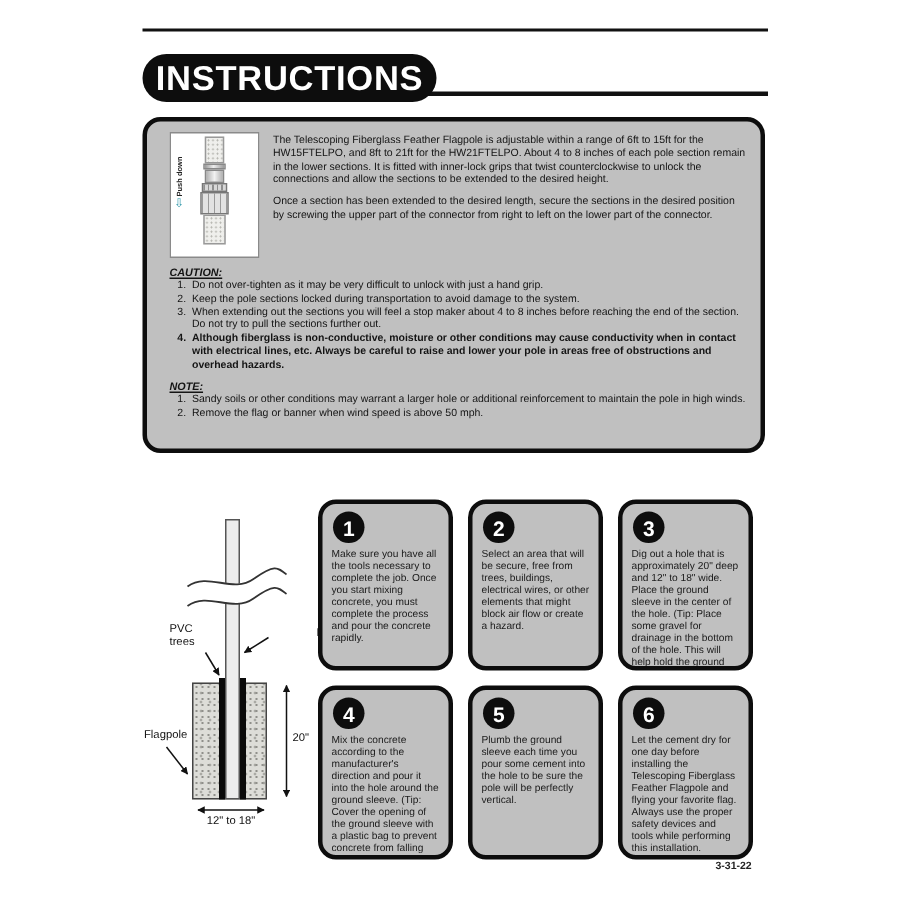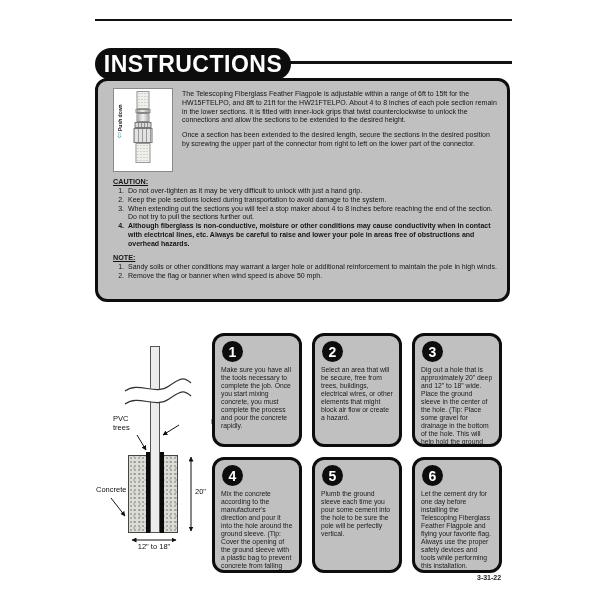--- a/index.html
+++ b/index.html
@@ -3,21 +3,21 @@
 <meta charset="utf-8">
 <style>
   html,body { margin:0; padding:0; background:#fff; }
   .page { position:relative; width:600px; height:600px; background:#ffffff;
           font-family:"Liberation Sans", sans-serif; color:#111; overflow:hidden; }
 
   
   .top-rule { position:absolute; left:95px; top:19px; width:417px; height:2px; background:#111; }
   .banner { position:absolute; left:95px; top:36px; width:196px; height:32px; background:#0d0d0d;
             border-radius:16px; display:flex; align-items:center; justify-content:center;
-            color:#fff; font-weight:bold; font-size:23px; letter-spacing:0.5px; z-index:2;margin-top:12px; }
+            color:#fff; font-weight:bold; font-size:23px; letter-spacing:0.5px; z-index:2; }
   .doc-title { position:absolute; left:300px; top:27px; width:210px; text-align:center;
                font-size:13px; font-weight:bold; line-height:16px; color:#1a1a1a; }
   .title-rule { position:absolute; left:250px; top:61px; width:262px; height:3px; background:#111; z-index:1; }
 
   
   .info-box { position:absolute; left:95px; top:78px; width:415px; height:224px; box-sizing:border-box;
               background:#c0c0c0; border:3px solid #0d0d0d; border-radius:12px;
               padding:7px 10px 4px 15px; font-size:7px; line-height:1.25; color:#141414; }
   .info-top { display:flex; gap:9px; }
   .connector-figure { width:58px; height:82px; background:#fff; border:1px solid #8a8a8a;
@@ -31,21 +31,21 @@
   .cf-collar { width:15px; height:4px; background:linear-gradient(90deg,#9a9a9a,#ececec 45%,#9a9a9a); border:1px solid #888; box-sizing:border-box; }
   .cf-taper { width:13px; height:9px; background:linear-gradient(90deg,#b0b0b0,#f2f2f2 50%,#b0b0b0); border:1px solid #888; box-sizing:border-box; }
   .cf-ring { width:17px; height:6px; background:repeating-linear-gradient(90deg,#8f8f8f 0 1px,#d8d8d8 1px 3px); border:1px solid #777; box-sizing:border-box; }
   .cf-body { width:19px; height:15px; background:repeating-linear-gradient(90deg,#9a9a9a 0 1px,#e2e2e2 1px 4px); border:1px solid #777; box-sizing:border-box; }
   .cf-pole-bottom { width:15px; height:20px; }
   .push-label { position:absolute; left:3px; top:6px; height:36px; writing-mode:vertical-rl;
                 transform:rotate(180deg); font-size:5px; font-weight:bold; color:#222; }
   .push-arrow { position:absolute; left:2px; top:43px; font-size:8px; color:#2e96a8; line-height:1; }
 
   .info-paragraphs p { margin:2px 0 6px 0; }
-  .section-heading { font-weight:bold; text-decoration:underline; margin:5px 0 1px 0; font-size:7.2px; }
+  .section-heading { font-weight:bold; text-decoration:underline; margin:5px 0 1px 0; font-size:7.2px;font-style:italic; }
   ol.num-list { margin:0; padding-left:13px; }
   ol.num-list li { padding-left:2px; }
   li.bold { font-weight:bold; }
 
   
   .intro-text { position:absolute; left:110px; top:309px; width:410px; font-size:7.5px;
                 line-height:1.35; font-weight:bold; color:#1a1a1a; }
 
   
   .diagram { position:absolute; left:95px; top:340px; width:115px; height:215px; }
@@ -151,21 +151,21 @@
       <line x1="42" y1="95" x2="51" y2="110" stroke="#111" stroke-width="1" marker-end="url(#ah)"></line>
       <line x1="84" y1="85" x2="68" y2="95" stroke="#111" stroke-width="1" marker-end="url(#ah)"></line>
       <line x1="16" y1="158" x2="30" y2="176" stroke="#111" stroke-width="1" marker-end="url(#ah)"></line>
     </svg>
 
     <div class="dg-label lbl-pvc">
       <div>PVC</div>
       <div>trees</div>
     </div>
     <div class="dg-label lbl-pole">Pole</div>
-    <div class="dg-label lbl-concrete">Concrete</div>
+    <div class="dg-label lbl-concrete">Flagpole</div>
     <div class="dg-label lbl-depth">20"</div>
     <div class="dg-label lbl-width">12" to 18"</div>
   </div>
 
   <div class="steps-grid">
     <div class="step-box">
       <div class="step-badge">1</div>
       <div class="step-text">Make sure you have all the tools necessary to complete the job. Once you start mixing concrete, you must complete the process and pour the concrete rapidly.</div>
     </div>
     <div class="step-box">

